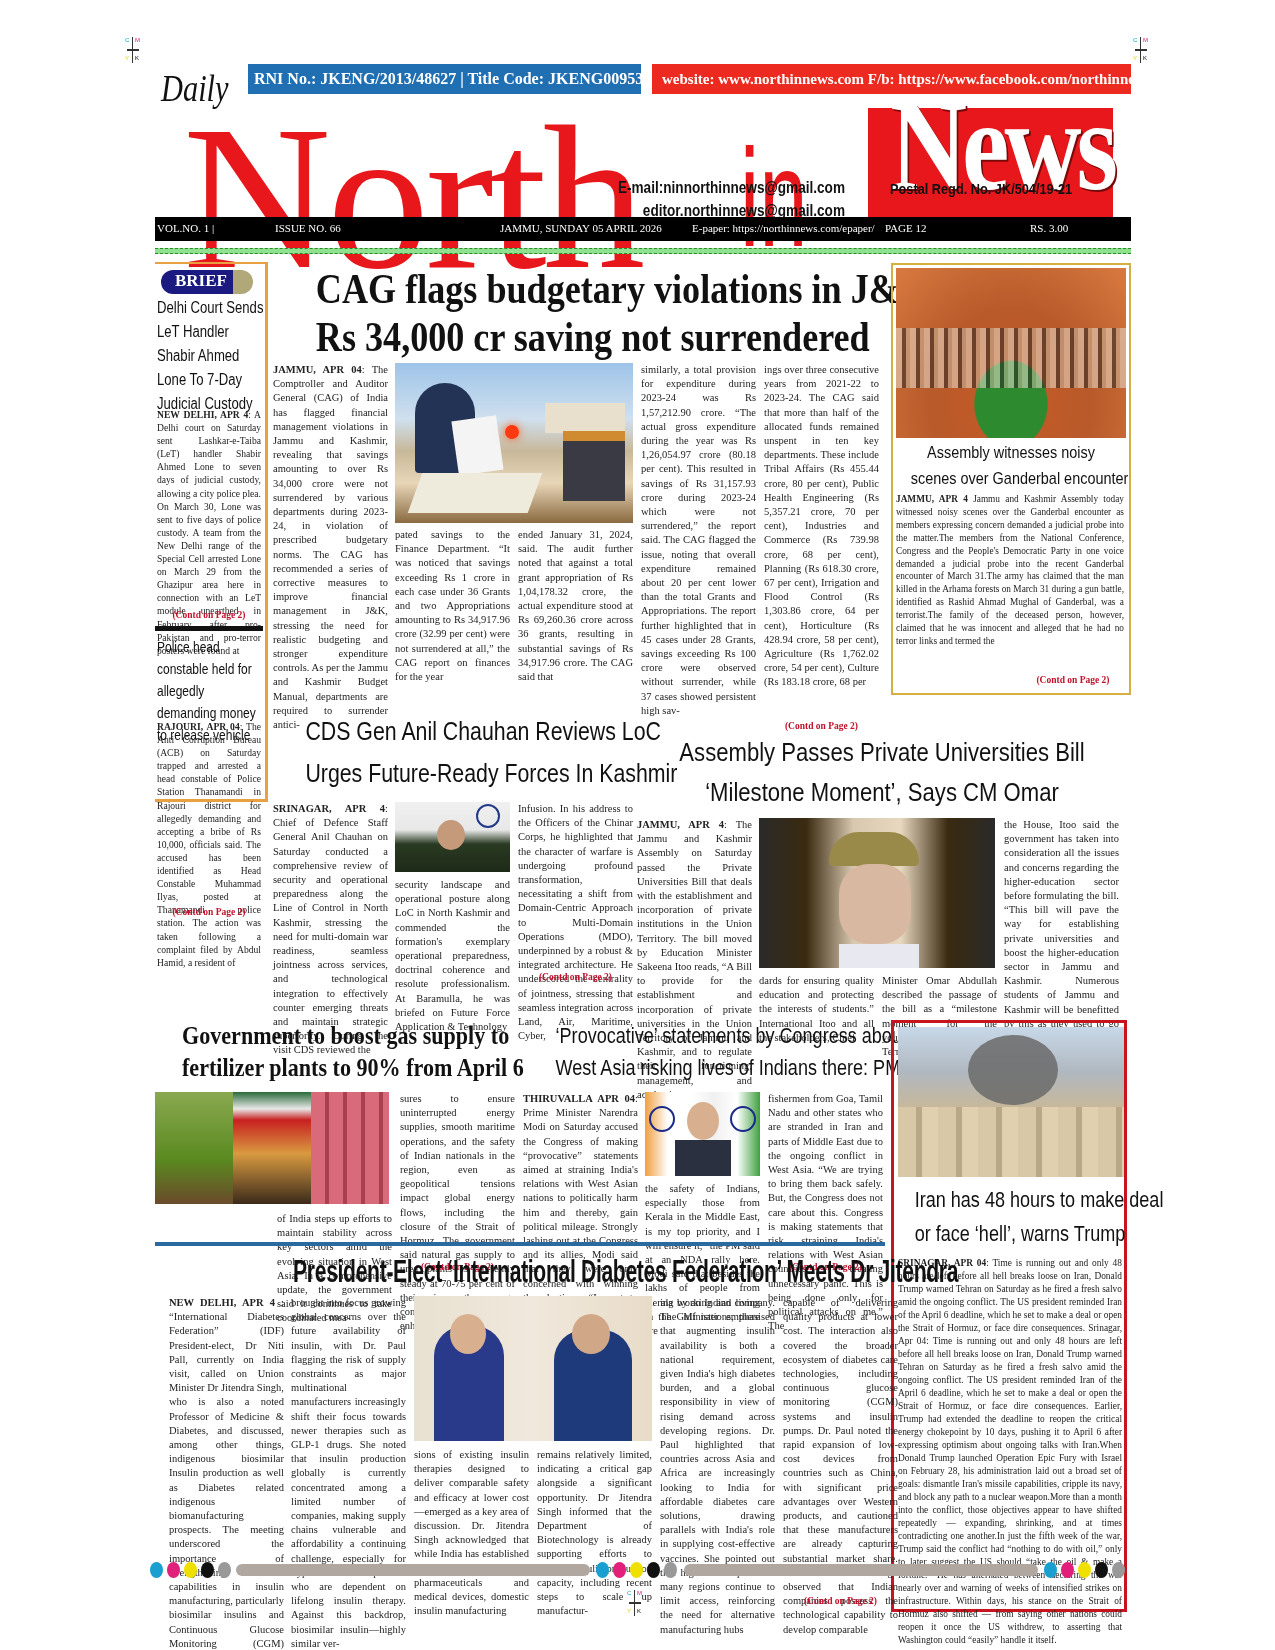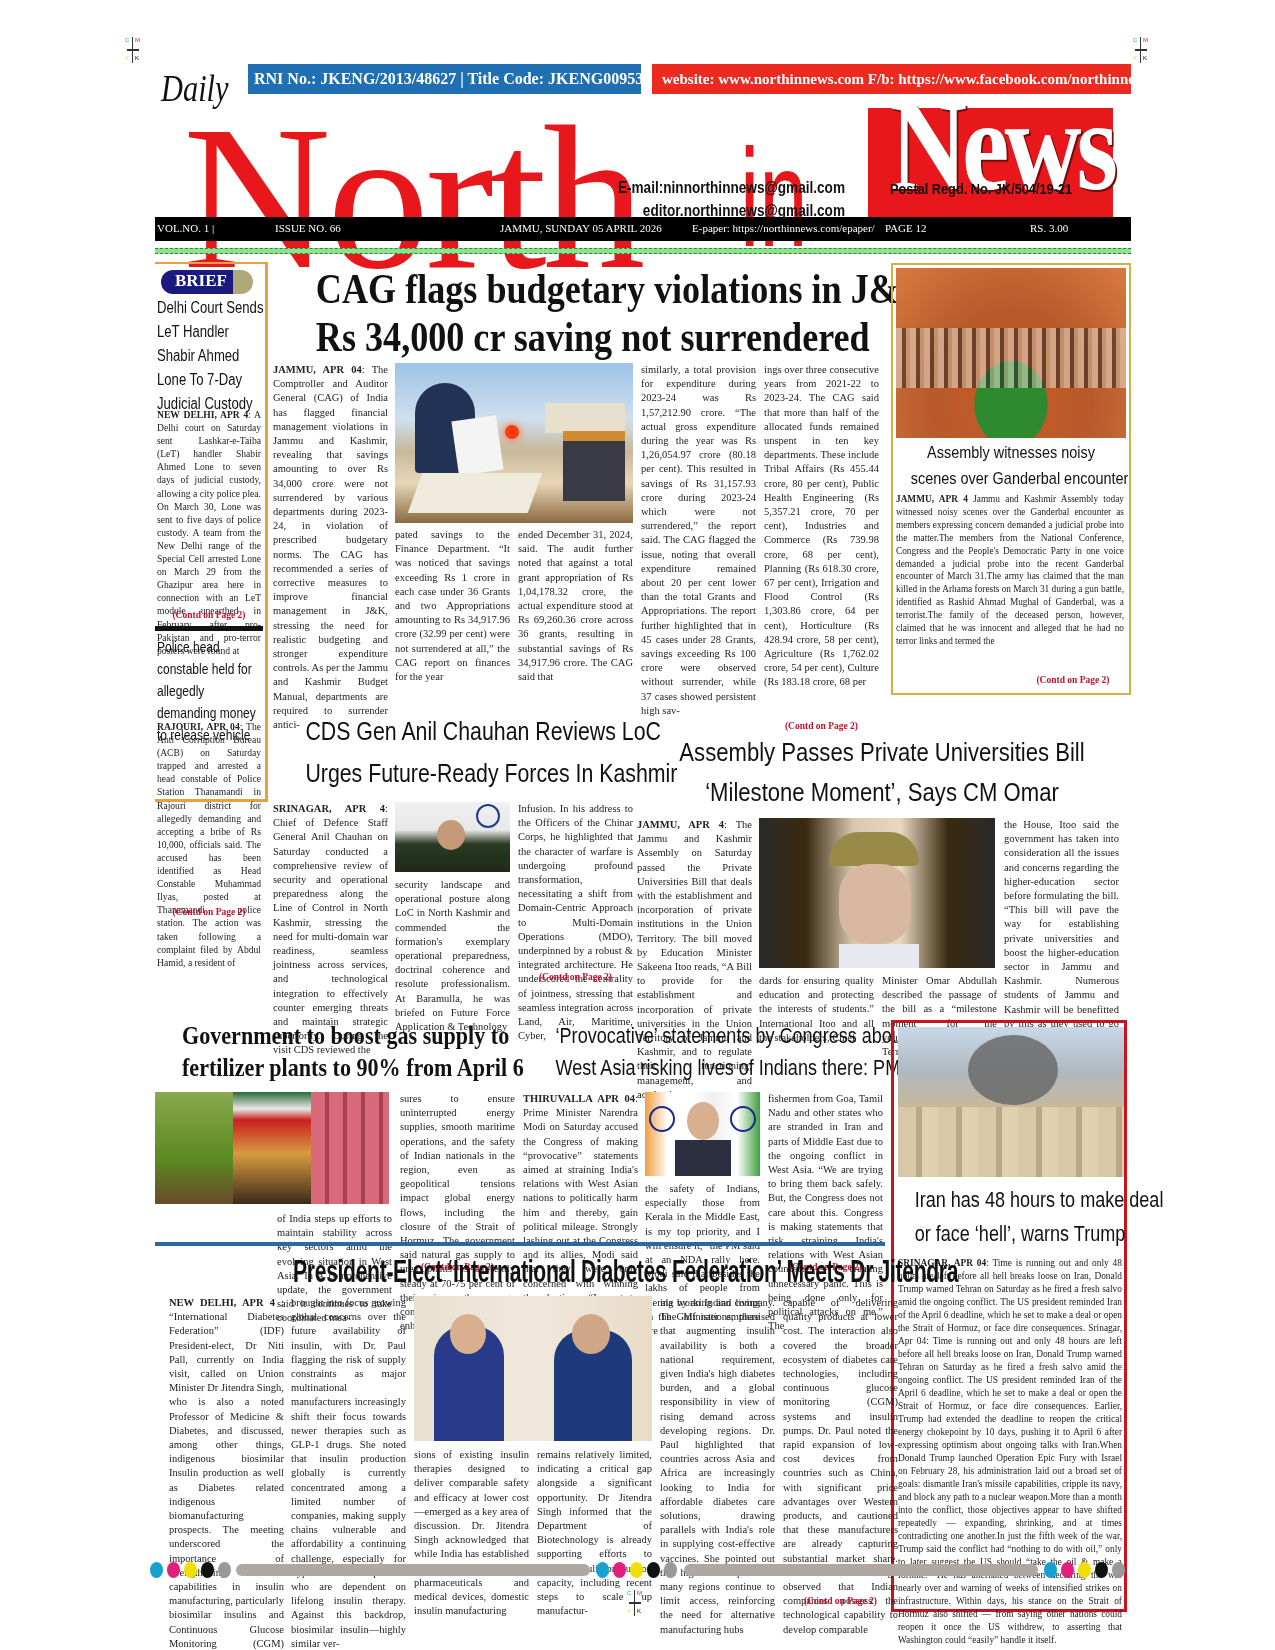--- a/index.html
+++ b/index.html
@@ -113,21 +113,21 @@
     <div class="body" style="position:absolute;left:0;top:98px;width:115px;"><b>JAMMU, APR 04</b><span>: The Comptroller and Auditor General (CAG) of India has flagged financial management violations in Jammu and Kashmir, revealing that savings amounting to over Rs 34,000 crore were not surrendered by various departments during 2023-24, in violation of prescribed budgetary norms. The CAG has recommended a series of corrective measures to improve financial management in J&amp;K, stressing the need for realistic budgeting and stronger expenditure controls. As per the Jammu and Kashmir Budget Manual, departments are required to surrender antici-</span></div>
     <div class="img" style="left:122px;top:98px;width:238px;height:160px;background:linear-gradient(180deg,#9ec4e8 0%,#cfe0ee 35%,#c8b89a 55%,#e8d6b8 75%,#8a6a40 100%);">
       <div style="position:absolute;left:20px;top:20px;width:60px;height:90px;background:#223355;border-radius:30px 30px 4px 4px;"></div>
       <div style="position:absolute;left:60px;top:55px;width:45px;height:55px;background:#f4f4f4;transform:rotate(-8deg);"></div>
       <div style="position:absolute;left:150px;top:40px;width:80px;height:30px;background:#e8e0cc;"></div>
       <div style="position:absolute;left:168px;top:68px;width:62px;height:60px;background:#3a3a44;border-top:10px solid #d08a30;"></div>
       <div style="position:absolute;left:110px;top:62px;width:14px;height:14px;border-radius:50%;background:#ff3a10;box-shadow:0 0 10px #ff6020;"></div>
       <div style="position:absolute;left:20px;top:110px;width:120px;height:40px;background:#eeeadc;transform:skewX(-20deg);"></div>
     </div>
     <div class="body" style="position:absolute;left:122px;top:263px;width:115px;">pated savings to the Finance Department. “It was noticed that savings exceeding Rs 1 crore in each case under 36 Grants and two Appropriations amounting to Rs 34,917.96 crore (32.99 per cent) were not surrendered at all,” the CAG report on finances for the year</div>
-    <div class="body" style="position:absolute;left:245px;top:263px;width:115px;">ended December 31, 2024, said. The audit further noted that against a total grant appropriation of Rs 1,04,178.32 crore, the actual expenditure stood at Rs 69,260.36 crore across 36 grants, resulting in substantial savings of Rs 34,917.96 crore. The CAG said that</div>
+    <div class="body" style="position:absolute;left:245px;top:263px;width:115px;">ended January 31, 2024, said. The audit further noted that against a total grant appropriation of Rs 1,04,178.32 crore, the actual expenditure stood at Rs 69,260.36 crore across 36 grants, resulting in substantial savings of Rs 34,917.96 crore. The CAG said that</div>
     <div class="body" style="position:absolute;left:368px;top:98px;width:115px;">similarly, a total provision for expenditure during 2023-24 was Rs 1,57,212.90 crore. “The actual gross expenditure during the year was Rs 1,26,054.97 crore (80.18 per cent). This resulted in savings of Rs 31,157.93 crore during 2023-24 which were not surrendered,” the report said. The CAG flagged the issue, noting that overall expenditure remained about 20 per cent lower than the total Grants and Appropriations. The report further highlighted that in 45 cases under 28 Grants, savings exceeding Rs 100 crore were observed without surrender, while 37 cases showed persistent high sav-</div>
     <div class="body" style="position:absolute;left:491px;top:98px;width:115px;">ings over three consecutive years from 2021-22 to 2023-24. The CAG said that more than half of the allocated funds remained unspent in ten key departments. These include Tribal Affairs (Rs 455.44 crore, 80 per cent), Public Health Engineering (Rs 5,357.21 crore, 70 per cent), Industries and Commerce (Rs 739.98 crore, 68 per cent), Planning (Rs 618.30 crore, 67 per cent), Irrigation and Flood Control (Rs 1,303.86 crore, 64 per cent), Horticulture (Rs 428.94 crore, 58 per cent), Agriculture (Rs 1,762.02 crore, 54 per cent), Culture (Rs 183.18 crore, 68 per</div>
     <div class="contd" style="position:absolute;left:491px;top:456px;width:115px;font-size:9.5px;">(Contd on Page 2)</div>
   </div>
 
   <div class="col" style="left:736px;top:203px;width:236px;height:428px;border:2px solid #d4b040;">
     <div class="img" style="left:3px;top:3px;width:230px;height:170px;background:radial-gradient(ellipse at 50% 80%,#2e8a2e 0%,#2e8a2e 22%,#c05a28 23%,#b85a2a 50%,#d87a40 100%);">
       <div style="position:absolute;left:0;top:60px;width:230px;height:60px;background:repeating-linear-gradient(90deg,#e8e0d0 0 6px,#2a2a2a 6px 10px,#c8b8a0 10px 14px);opacity:0.55;"></div>
     </div>
     <div class="sans-head" style="position:absolute;left:0;top:174px;width:236px;text-align:center;font:17px/27px 'Liberation Sans',sans-serif;transform:scaleX(0.85);transform-origin:center;white-space:nowrap;">Assembly witnesses noisy</div>

